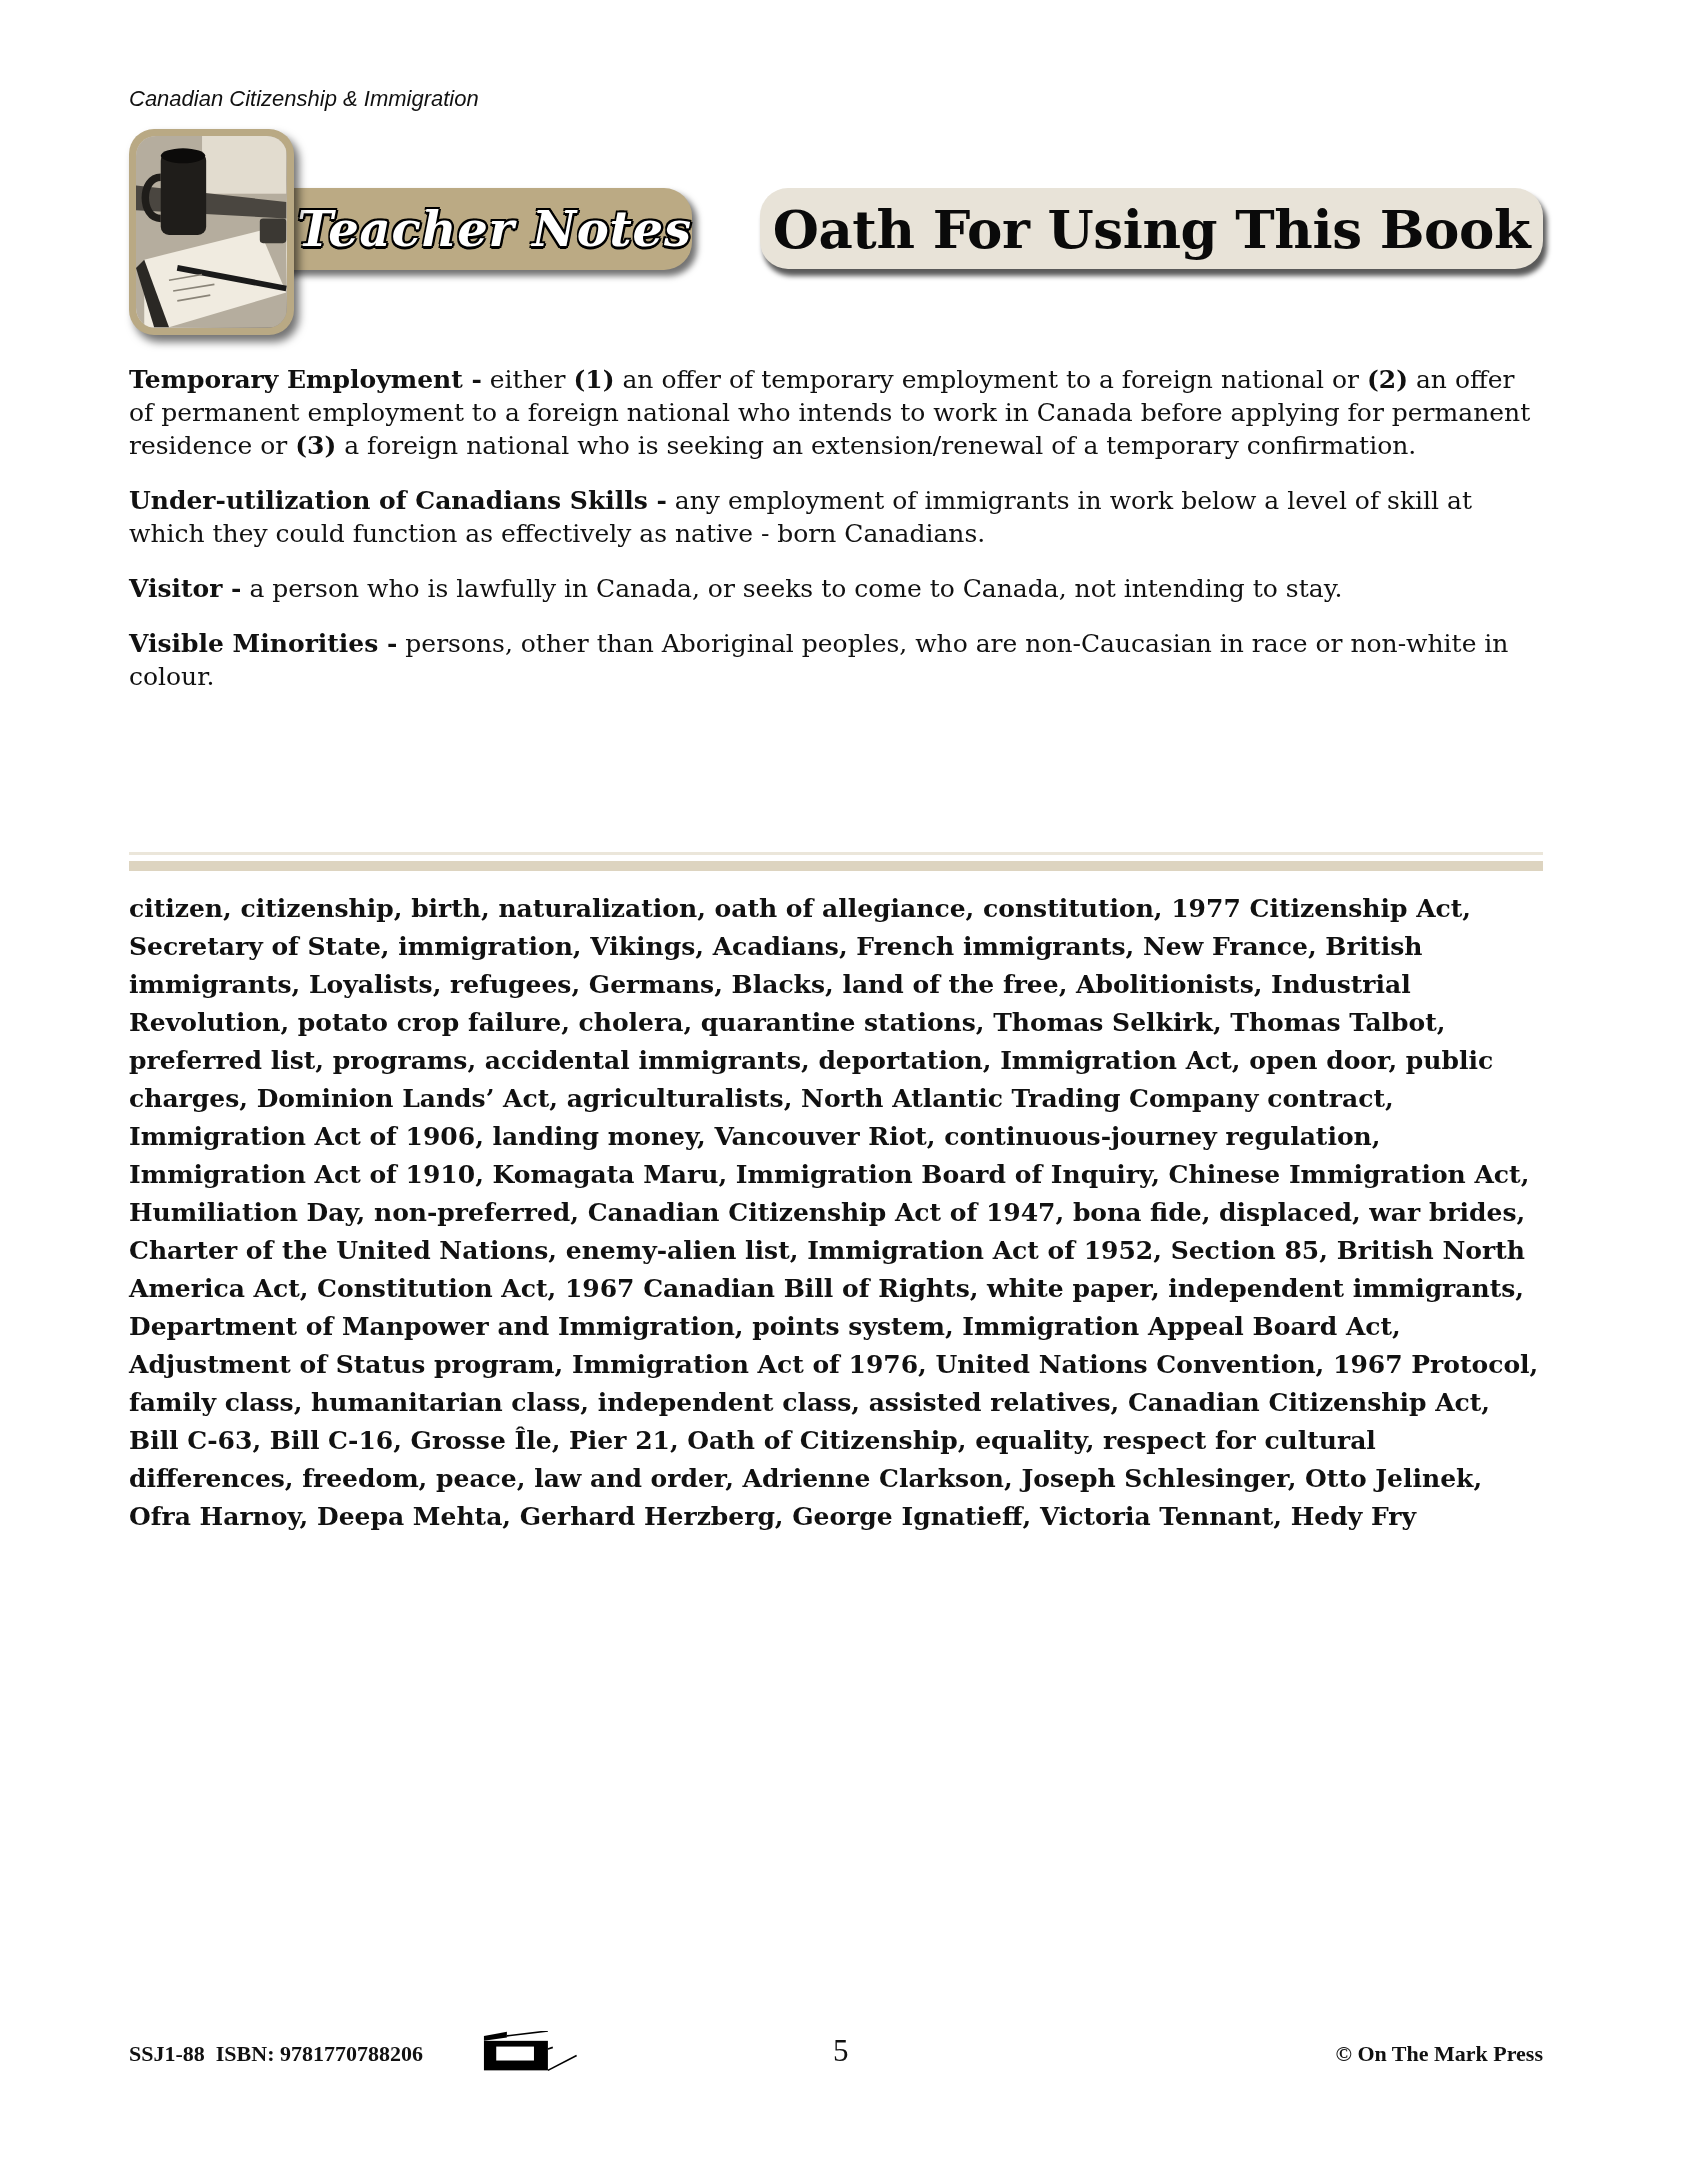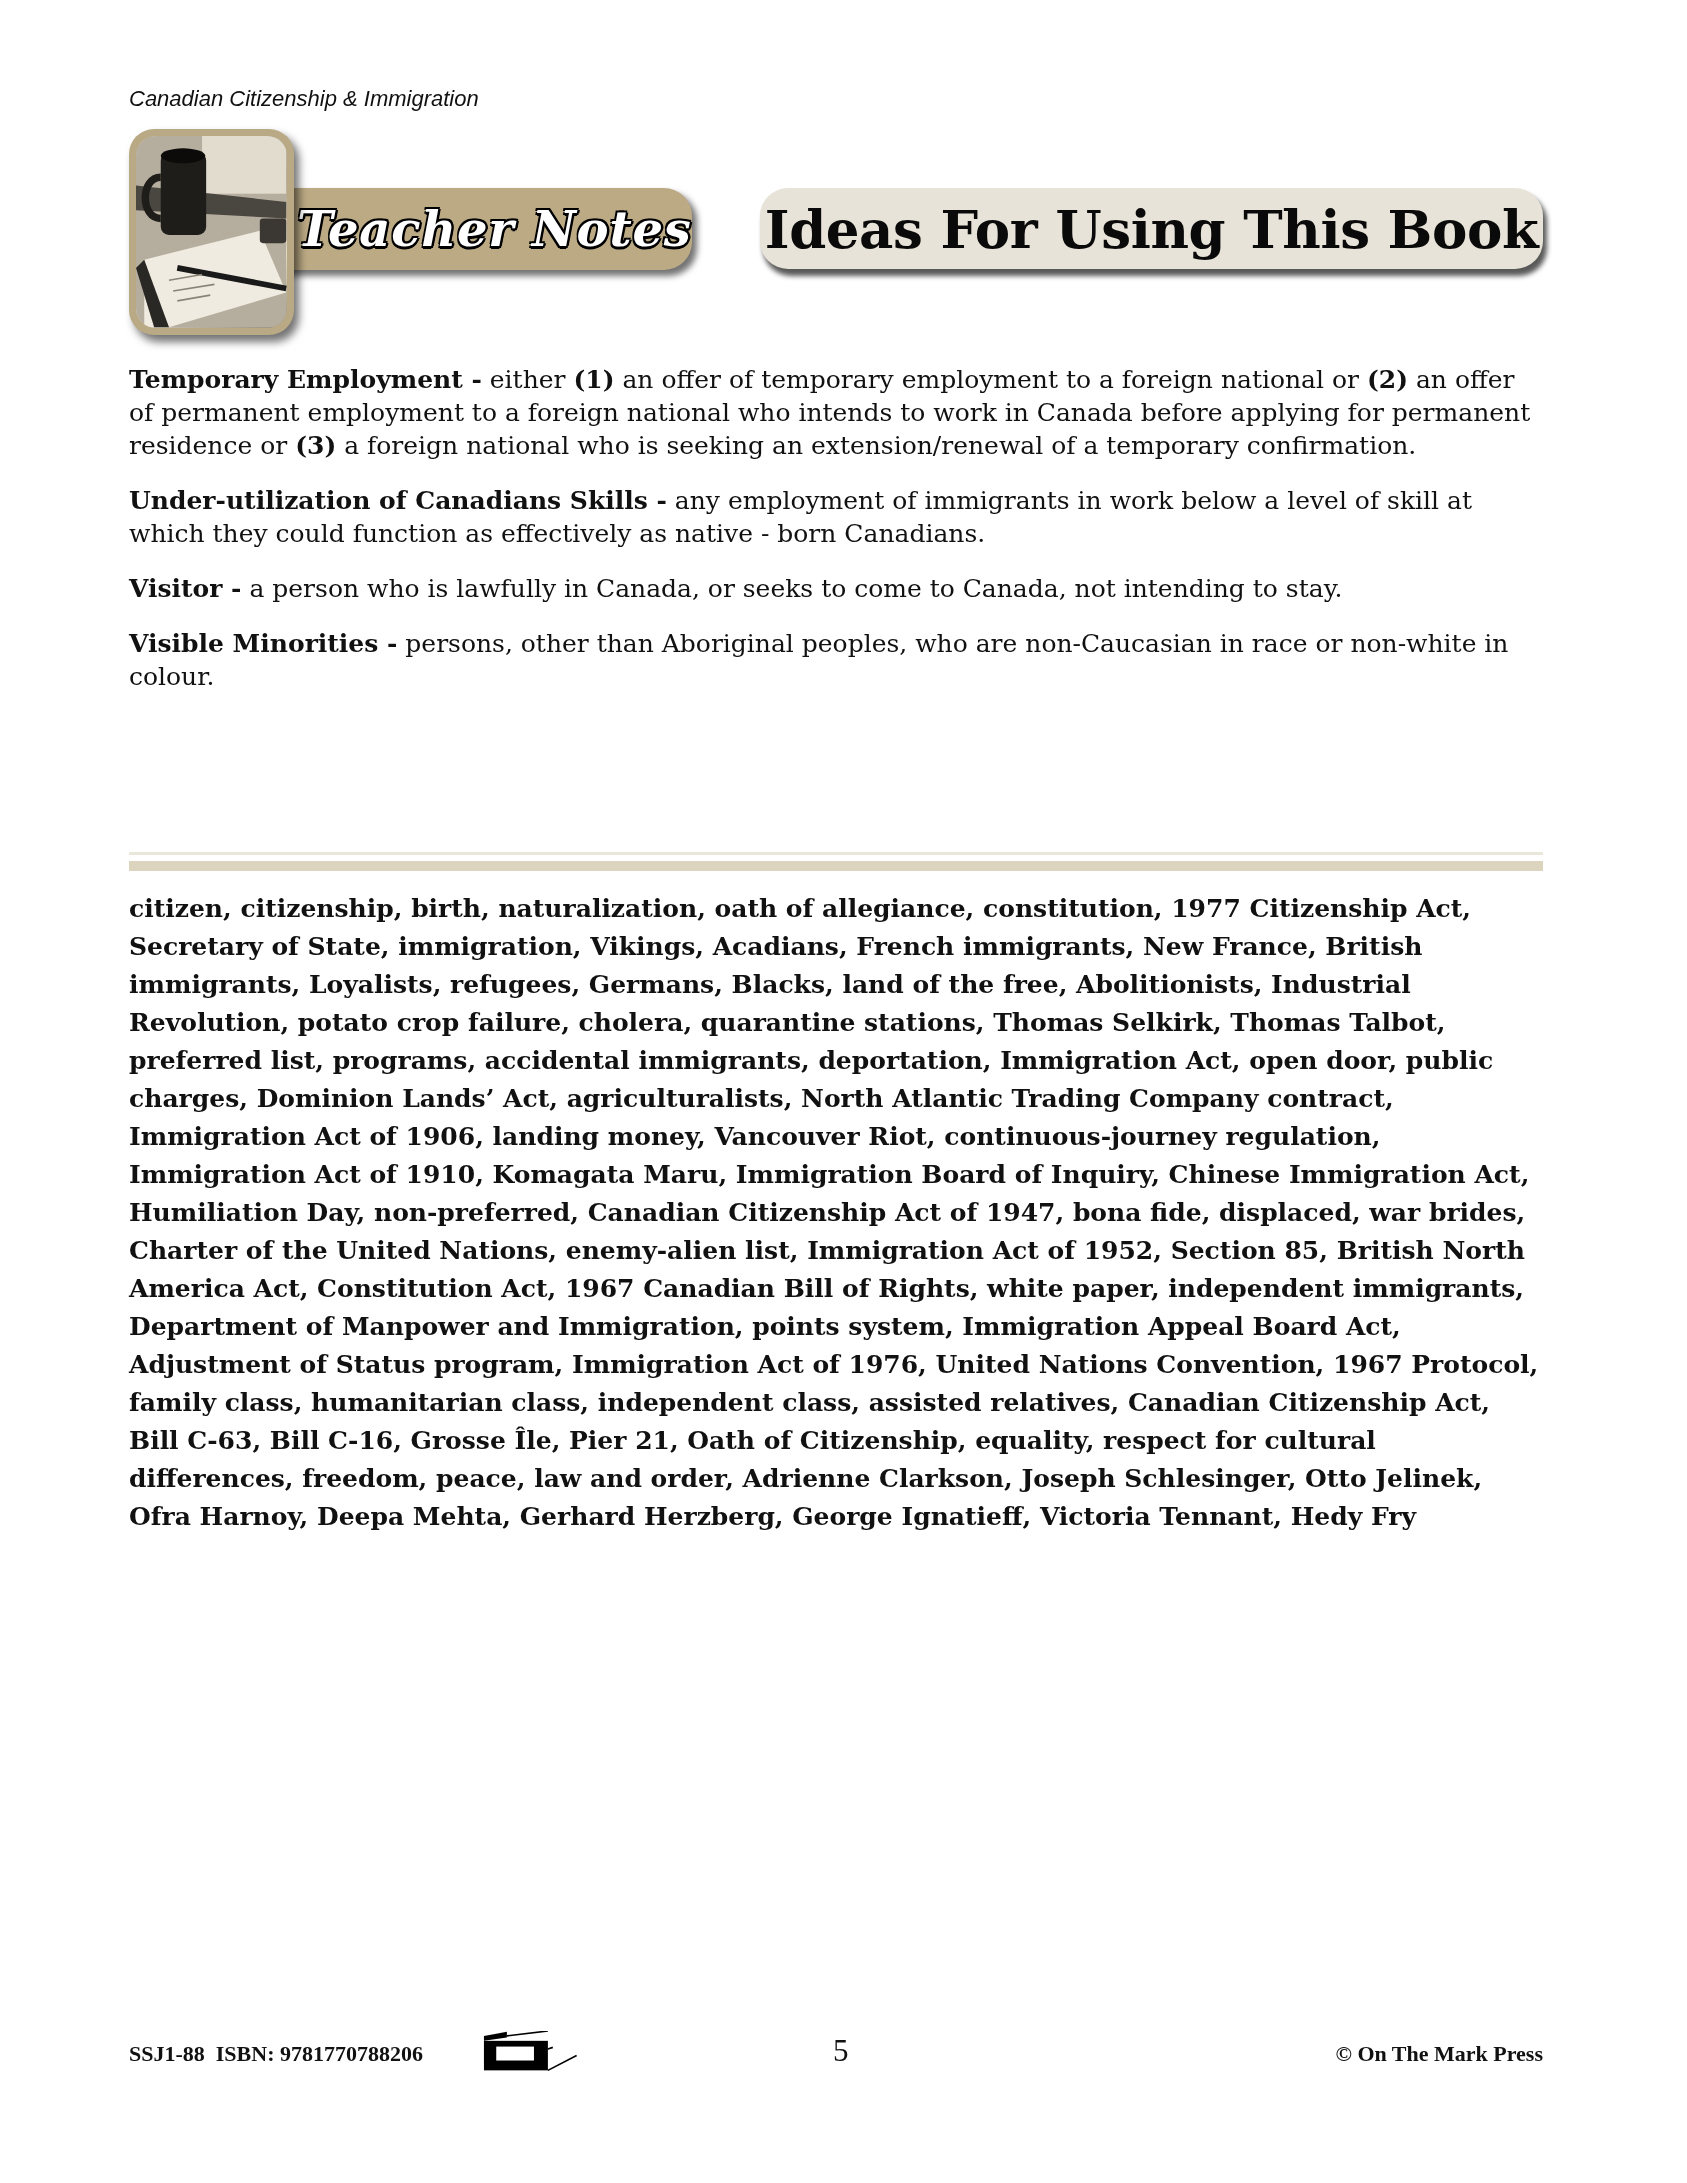--- a/index.html
+++ b/index.html
@@ -15,21 +15,21 @@
   }
   .photo-inner {
     position: absolute; left: 7.4px; top: 7.4px; right: 7.4px; bottom: 7.4px; border-radius: 20px; overflow: hidden;
     background: linear-gradient(160deg, #d8d1c2 0%, #a69d8c 40%, #ece6d9 70%, #8f877a 100%);
   }
   .photo-inner svg { width: 100%; height: 100%; display: block; }
   .teacher-banner {
     position: absolute; left: 272px; top: 188px; width: 420px; height: 82px;
     background: #bbaa84; border-radius: 0 28px 28px 0;
     box-shadow: 4.1px 5.8px 6.6px rgba(0,0,0,0.55); z-index: 2;
-    display: flex; align-items: center; padding-left: 25px; box-sizing: border-box;
+    display: flex; align-items: center; justify-content: center; padding-left: 25px; box-sizing: border-box;
   }
   .teacher-banner span {
     font-family: "DejaVu Serif", serif; font-style: italic; font-weight: bold; font-size: 48px; color: #fff;
     letter-spacing: 0.8px;
     text-shadow: -1.6px -1.6px 0 #000, 1.6px -1.6px 0 #000, -1.6px 1.6px 0 #000, 1.6px 1.6px 0 #000, 0 2.5px 0 #000, 2.5px 0 0 #000;
   }
   .ideas-banner {
     position: absolute; left: 760px; top: 188px; width: 783px; height: 81px;
     background: #e8e3d8; border-radius: 28px;
     box-shadow: 3.3px 6.6px 5.8px rgba(0,0,0,0.65);
@@ -87,21 +87,21 @@
       </g>
     </svg>
   </div>
 </div>
 
 <div class="teacher-banner">
   <span>Teacher Notes</span>
 </div>
 
 <div class="ideas-banner">
-  <span>Ideas For Using This Book</span>
+  <span>Oath For Using This Book</span>
 </div>
 
 <div class="definitions">
   <p class="def"><b>Temporary Employment -</b><span> either </span><b>(1)</b><span> an offer of temporary employment to a foreign national or </span><b>(2)</b><span> an offer of permanent employment to a foreign national who intends to work in Canada before applying for permanent residence or </span><b>(3)</b><span> a foreign national who is seeking an extension/renewal of a temporary confirmation.</span></p>
   <p class="def"><b>Under-utilization of Canadians Skills -</b><span> any employment of immigrants in work below a level of skill at which they could function as effectively as native - born Canadians.</span></p>
   <p class="def"><b>Visitor -</b><span> a person who is lawfully in Canada, or seeks to come to Canada, not intending to stay.</span></p>
   <p class="def"><b>Visible Minorities -</b><span> persons, other than Aboriginal peoples, who are non-Caucasian in race or non-white in colour.</span></p>
 </div>
 
 <div class="vocab-heading-wrap">

